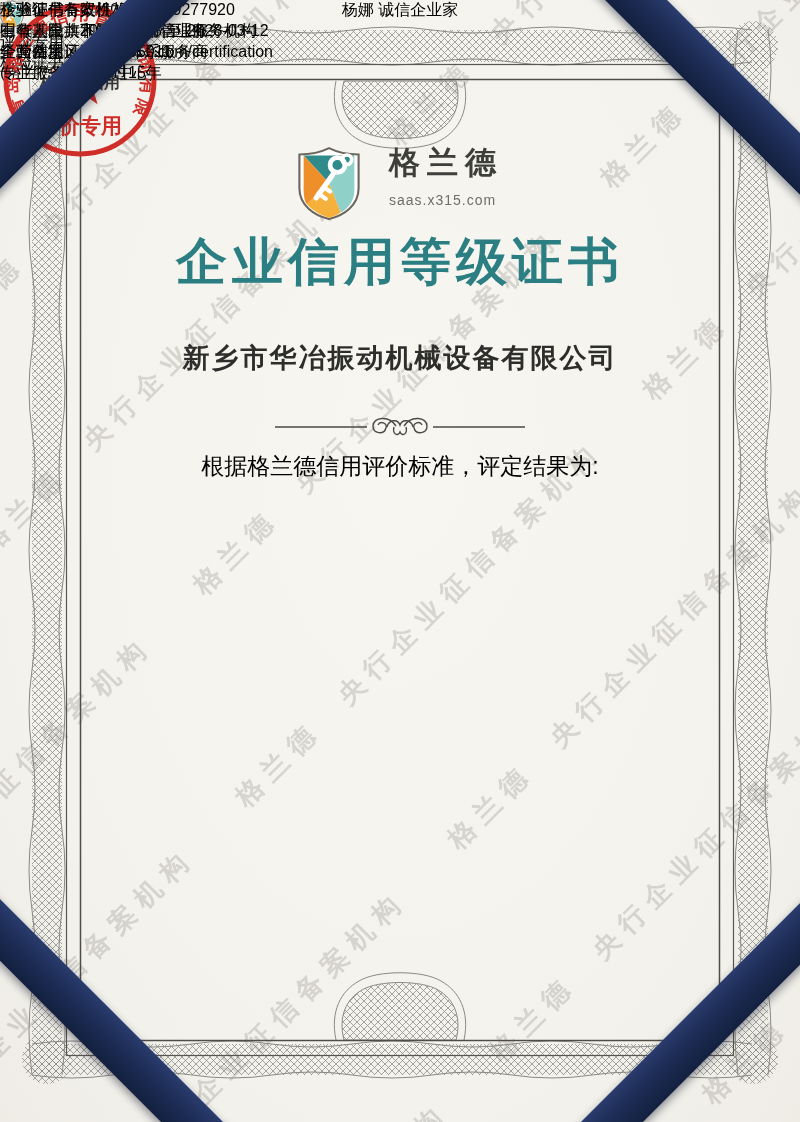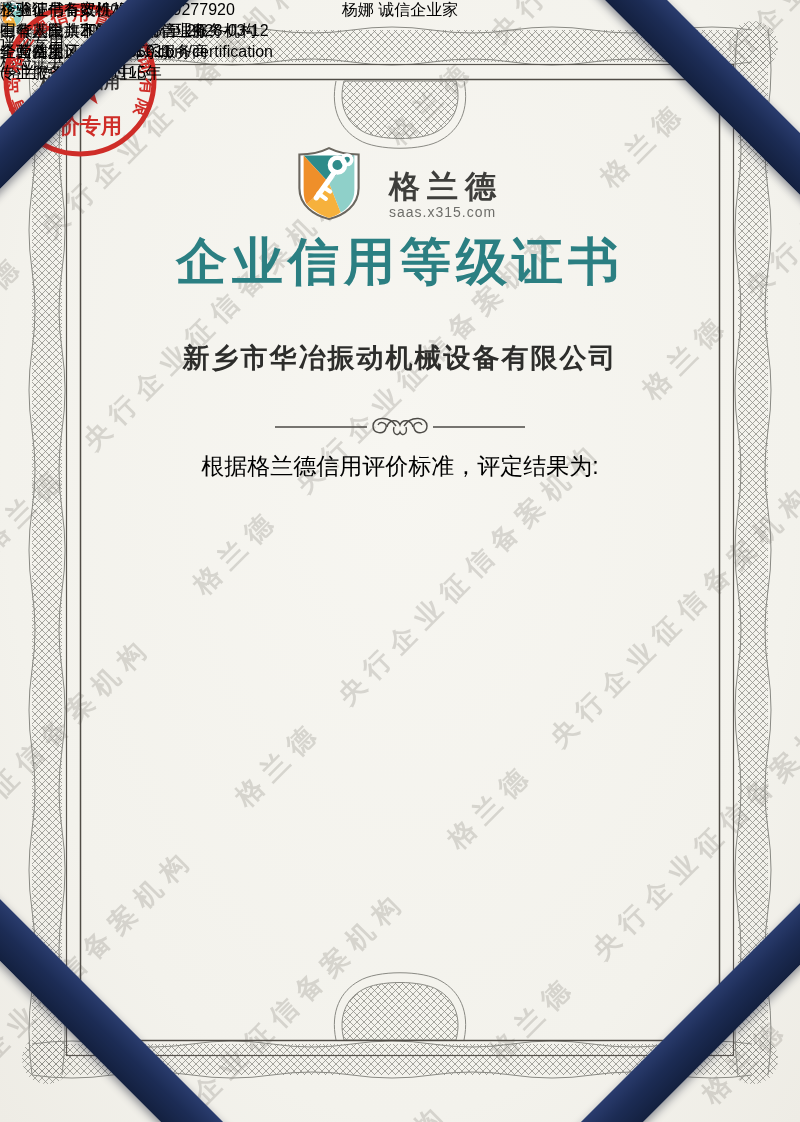--- a/index.html
+++ b/index.html
@@ -24,25 +24,25 @@
           box-shadow:0 3px 8px rgba(20,25,45,0.45);}
   .ribbon.tl{left:-135px;top:56px;transform:rotate(-45deg);}
   .ribbon.tr{left:498px;top:55px;transform:rotate(45deg);}
   .ribbon.bl{left:-132px;top:991px;transform:rotate(45deg);}
   .ribbon.br{left:498px;top:999px;transform:rotate(-45deg);}
 
   
   .abs{position:absolute;}
   .centered{left:0;width:800px;text-align:center;}
 
-  .logo-row{top:146px;display:flex;justify-content:center;align-items:flex-end;gap:28px;}
+  .logo-row{top:146px;display:flex;justify-content:center;align-items:flex-start;gap:28px;}
   .logo-shield{display:block;}
   .brand-box{text-align:left;}
   .brand-name{font-size:31px;font-weight:600;color:#3e3e3b;letter-spacing:7px;line-height:34px;}
-  .brand-domain{font-size:14px;color:#6e6e6a;letter-spacing:1px;margin-top:0;}
+  .brand-domain{font-size:14px;color:#6e6e6a;letter-spacing:1px;margin-top:12px;}
 
   .cert-title{top:228px;font-size:51px;font-weight:bold;color:#2b7f82;letter-spacing:5px;}
 
   .company-name{top:340px;font-size:27px;font-weight:bold;color:#2d2d2b;letter-spacing:2px;}
   .credit-code{top:380px;font-size:15px;color:#4a4a46;letter-spacing:0.5px;}
 
   .divider{top:412px;}
 
   .statement{top:451px;font-size:23px;color:#35353"2;color:#353532;letter-spacing:1.5px;}
   .result{top:494px;font-size:40px;font-weight:bold;color:#d2413a;letter-spacing:4px;}

